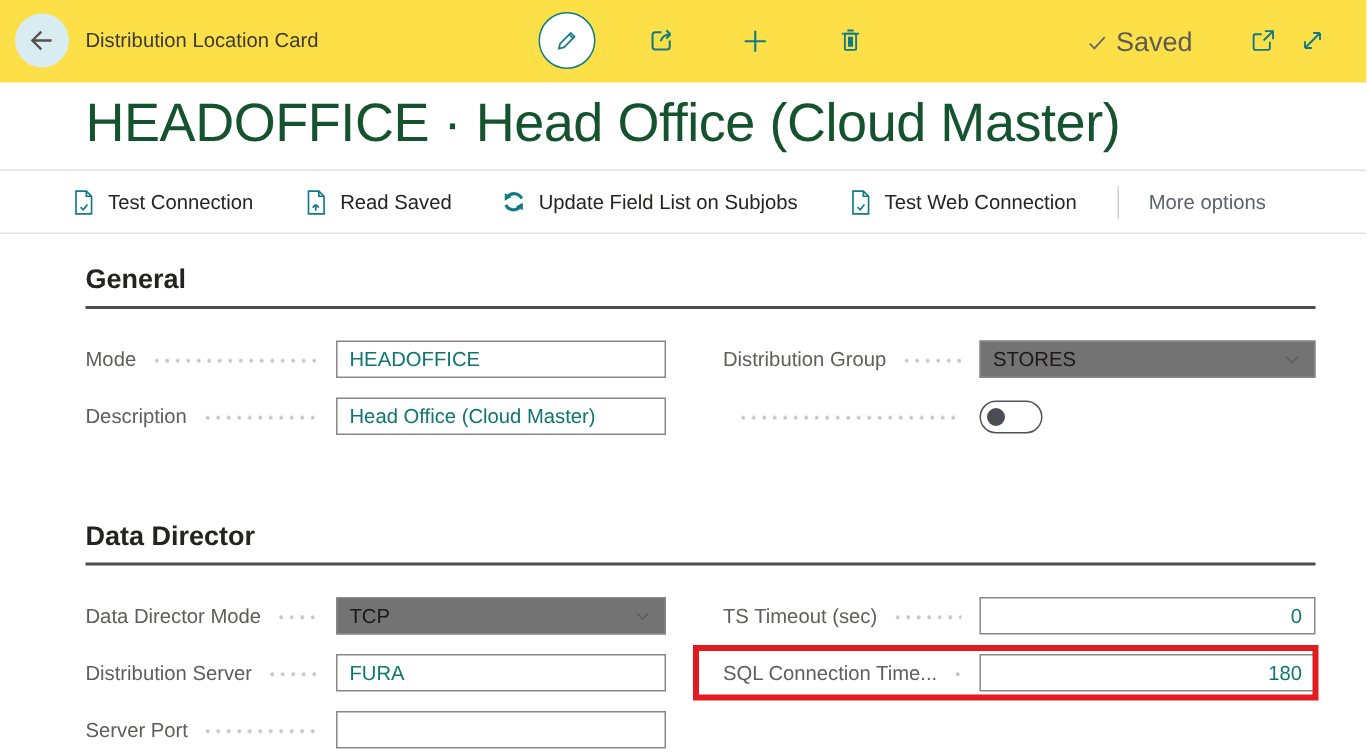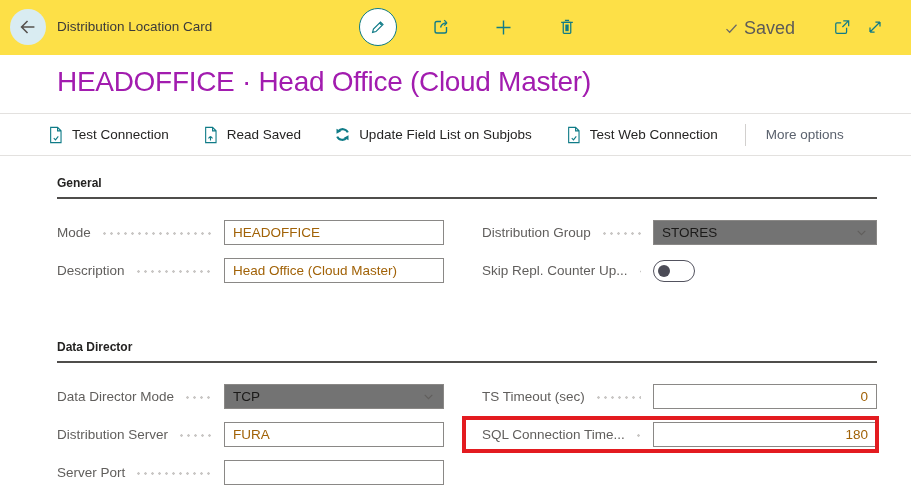--- a/index.html
+++ b/index.html
@@ -15,42 +15,42 @@
   .caption{position:absolute;left:57px;top:19px;font-size:13.5px;color:#3b3a39;}
   .edit-btn{position:absolute;left:359px;top:8px;width:38px;height:38px;border-radius:50%;
     border:1.5px solid #0f7b87;box-sizing:border-box;display:flex;align-items:center;justify-content:center;cursor:pointer;background:#fff;}
   .hicon{position:absolute;top:16px;width:22px;height:22px;display:flex;align-items:center;justify-content:center;cursor:pointer;}
   .share-pos{left:430px;} .plus-pos{left:492px;} .trash-pos{left:556px;}
   .popout-pos{left:831px;} .expand-pos{left:864px;}
   .saved{position:absolute;left:724px;top:18px;display:flex;align-items:center;gap:5px;
     color:#5d5b58;font-size:18px;}
   
   .page-title{margin:0;padding:0 0 0 57px;height:58px;line-height:54px;
-    font-size:28px;font-weight:200;color:#a21caf;letter-spacing:-0.3px;white-space:nowrap;}
+    font-size:36px;font-weight:200;color:#14532d;letter-spacing:-0.3px;white-space:nowrap;}
   
   .action-bar{height:41px;border-top:1px solid #e3e1df;border-bottom:1px solid #e3e1df;
     display:flex;align-items:center;padding-left:47px;font-size:13.5px;color:#252423;}
   .action{display:flex;align-items:center;gap:8px;margin-right:33px;cursor:pointer;white-space:nowrap;}
   .vsep{width:1px;height:22px;background:#d2d0ce;margin:0 2px 0 -6px;}
   .more-options{color:#5b626e;margin-left:18px;cursor:pointer;}
   
   .content{padding:0 34px 0 57px;}
-  .section-heading{margin:20px 0 0 0;font-size:12px;font-weight:700;color:#242322;
+  .section-heading{margin:20px 0 0 0;font-size:18px;font-weight:700;color:#242322;
     padding-bottom:7px;border-bottom:2px solid #4f4d4b;}
   .dd-heading{margin-top:57px;}
   .fields{margin-top:21px;display:grid;grid-template-columns:387px 395px;column-gap:38px;row-gap:13px;}
   .field{display:flex;align-items:center;height:25px;position:relative;}
   .field-label{font-size:13.5px;color:#605e5c;white-space:nowrap;flex:none;}
   .leader{flex:1;height:3px;margin:2px 12px 0 12px;
     background-image:radial-gradient(circle at 1.5px 1.5px,#c9c7c5 1.1px,transparent 1.5px);
     background-size:7px 3px;background-repeat:repeat-x;}
   .control{flex:none;width:220px;}
   .col2 .control{width:224px;}
   input.textbox{width:100%;box-sizing:border-box;height:25px;border:1px solid #8a8886;border-radius:0;
-    padding:0 8px;font-size:13.5px;color:#a16207;font-family:inherit;background:#fff;outline:none;}
+    padding:0 8px;font-size:13.5px;color:#0f766e;font-family:inherit;background:#fff;outline:none;}
   input.num{text-align:right;}
   .selectbox{width:100%;height:25px;border:1px solid #8a8886;box-sizing:border-box;background:#737373;
     display:flex;align-items:center;justify-content:space-between;padding:0 8px;font-size:13.5px;color:#1b1a19;cursor:pointer;}
   .toggle{width:40px;height:20px;border:1px solid #52525e;border-radius:11px;position:relative;
     box-sizing:content-box;background:#fff;cursor:pointer;}
   .knob{position:absolute;left:4px;top:4px;width:12px;height:12px;border-radius:50%;background:#4c4c57;}
   .red-frame{position:absolute;left:-20px;right:-2px;top:-6px;bottom:-6px;
     border:4px solid #e31b20;pointer-events:none;}
   svg{display:block;}
 </style>
@@ -201,21 +201,20 @@
 
     <div class="field col1">
       <span class="field-label">Description</span>
       <span class="leader"></span>
       <span class="control">
         <input class="textbox" type="text" value="Head Office (Cloud Master)" style="">
       </span>
     </div>
 
     <div class="field col2">
-      <span class="field-label">Skip Repl. Counter Up...</span>
       <span class="leader"></span>
       <span class="control">
         <div class="toggle">
           <div class="knob"></div>
         </div>
       </span>
     </div>
   </div>
 
   <div class="section-heading dd-heading">Data Director</div>

